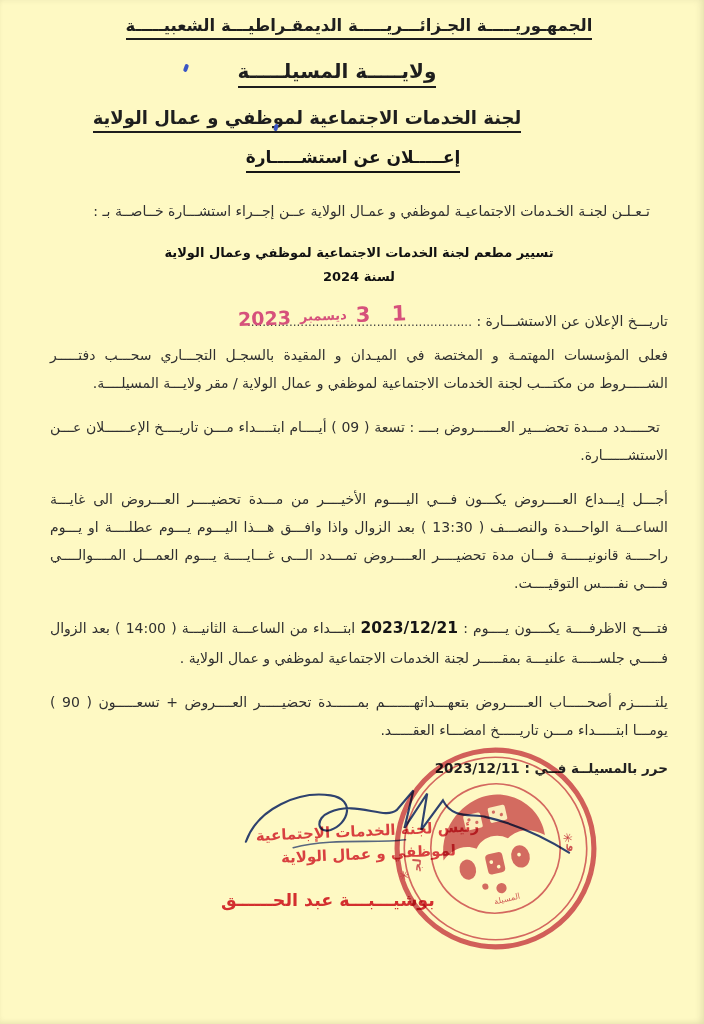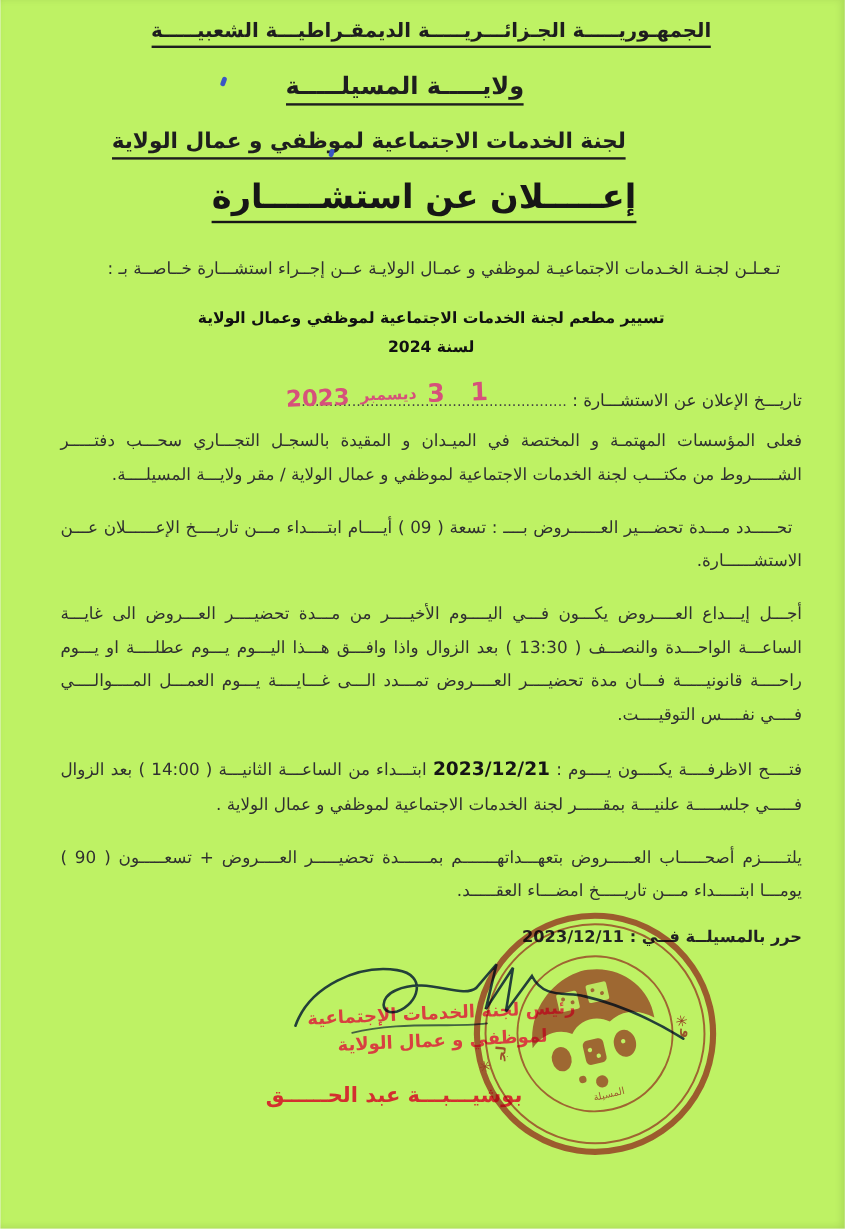--- a/index.html
+++ b/index.html
@@ -1,34 +1,34 @@
 <!DOCTYPE html>
 <html lang="ar" dir="rtl"><head>
 <meta charset="utf-8">
 <style>
   * { margin:0; padding:0; box-sizing:border-box; }
   html,body { background:#ffffff; }
   body { width:704px; height:1024px; overflow:hidden; font-family:"DejaVu Sans", sans-serif; }
   .page {
-    position:relative; width:704px; height:1024px; background:#bef264;
+    position:relative; width:704px; height:1024px; background:#fef9c3;
     padding:16px 36px 16px 50px; direction:rtl; color:#2b2b2b;
     box-shadow: inset -4px 0 6px rgba(0,0,0,.07), inset 0 -3px 5px rgba(0,0,0,.04);
   }
   .hdr { text-align:center; margin-bottom:19px; }
   .hdr .u {
     display:inline-block; font-weight:bold; font-size:16.5px; color:#1e1e1e;
     border-bottom:2px solid #1e1e1e; padding-bottom:3px;
   }
   .hdr.h2 .u { font-size:20px; }
   .hdr.h2 { transform:translateX(-22px); }
   .hdr.h3 .u { font-size:18px; }
   .hdr.h3 { transform:translateX(-52px); margin-bottom:10px; }
   .doc-title { text-align:center; margin:14px 0 24px; transform:translateX(-6px); }
   .doc-title .u {
-    display:inline-block; font-weight:bold; font-size:28px; color:#161616;
+    display:inline-block; font-weight:bold; font-size:17px; color:#161616;
     border-bottom:2px solid #161616; padding-bottom:4px;
   }
   .body-p { font-size:14px; line-height:2.0; text-align:justify; color:#303030; margin-bottom:16px; }
   .intro { text-indent:18px; margin-bottom:6px; }
   .p2 { text-indent:8px; }
   .subject { text-align:center; font-weight:bold; font-size:13px; color:#111; line-height:1.85; margin:16px 0 10px; }
   .date-line { position:relative; font-size:14px; margin:24px 0 12px; color:#2e2e2e; }
   .dots { letter-spacing:1.5px; color:#444; font-size:12px; }
   .date-stamp {
     position:absolute; top:-9px; left:auto; right:255px; direction:rtl;
@@ -73,21 +73,21 @@
     <span class="u">ولايـــــة المسيلـــــة</span>
   </div>
   <div class="hdr h3">
     <span class="u">لجنة الخدمات الاجتماعية لموظفي و عمال الولاية</span>
   </div>
 
   <div class="doc-title">
     <span class="u">إعـــــلان عن استشـــــارة</span>
   </div>
 
-  <p class="body-p intro">تـعـلـن لجنـة الخـدمات الاجتماعيـة لموظفي و عمـال الولايـة  عــن إجــراء استشـــارة خــاصــة بـ :</p>
+  <p class="body-p intro">تـعـلـن لجنـة الخـدمات الاجتماعيـة لموظفي و عمـال الولاية  عــن إجــراء استشـــارة خــاصــة بـ :</p>
 
   <div class="subject">
     <div>تسيير مطعم لجنة الخدمات الاجتماعية لموظفي وعمال الولاية</div>
     <div>لسنة 2024</div>
   </div>
 
   <div class="date-line">
     <span>تاريـــخ الإعلان عن الاستشـــارة : </span><span class="dots">...........................................................</span>
     <span class="date-stamp">
       <span class="day">1 3</span>

